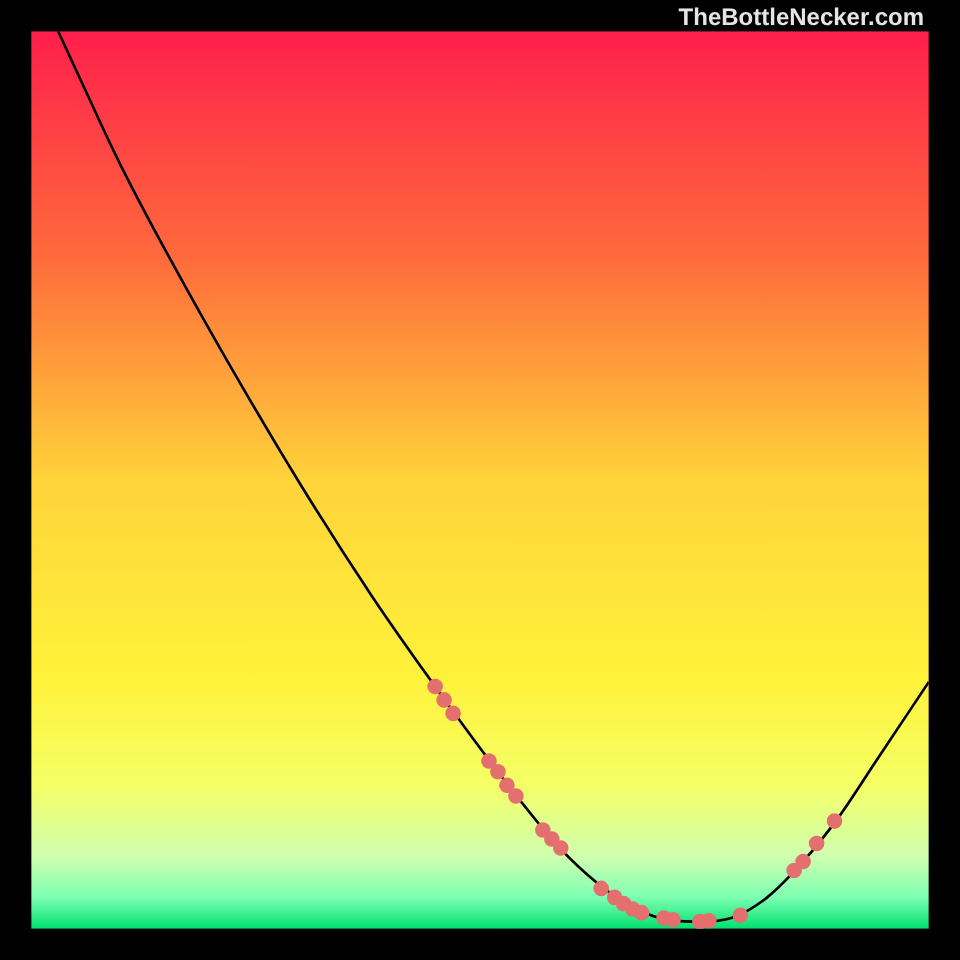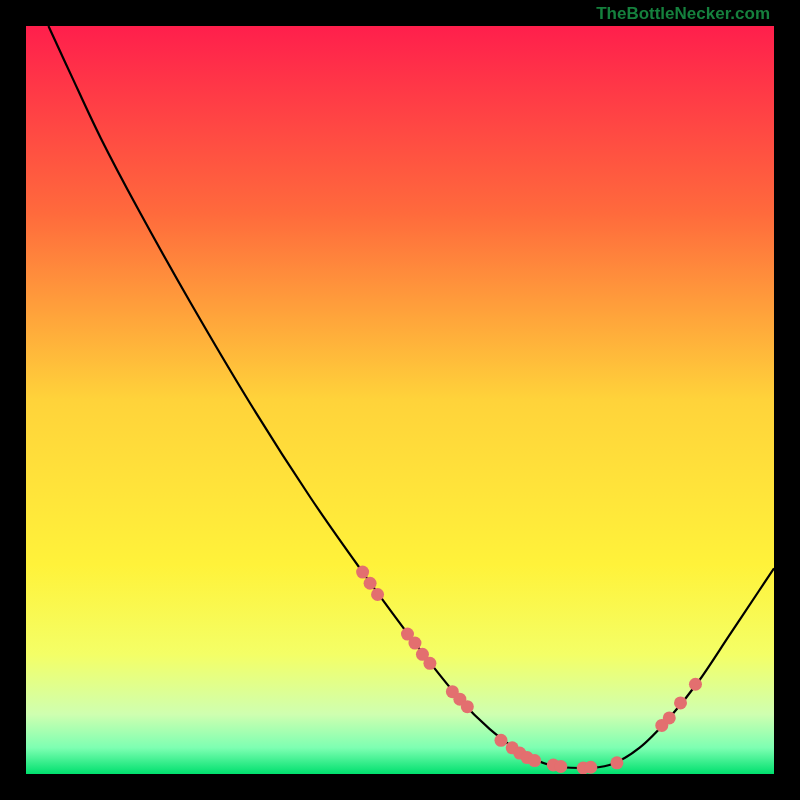--- a/index.html
+++ b/index.html
@@ -17,22 +17,22 @@
     width: 748px;
     height: 748px;
     box-sizing: border-box;
   }
   .watermark {
     position: absolute;
     top: 4px;
     right: 30px;
     font-family: Arial, Helvetica, sans-serif;
     font-weight: 600;
-    font-size: 17px;
-    color: #15803d;
+    font-size: 20px;
+    color: #e5e5e5;
   }
   svg {
     display: block;
   }
 </style>
 </head>
 <body>
 
 <div class="watermark">TheBottleNecker.com</div>
 

